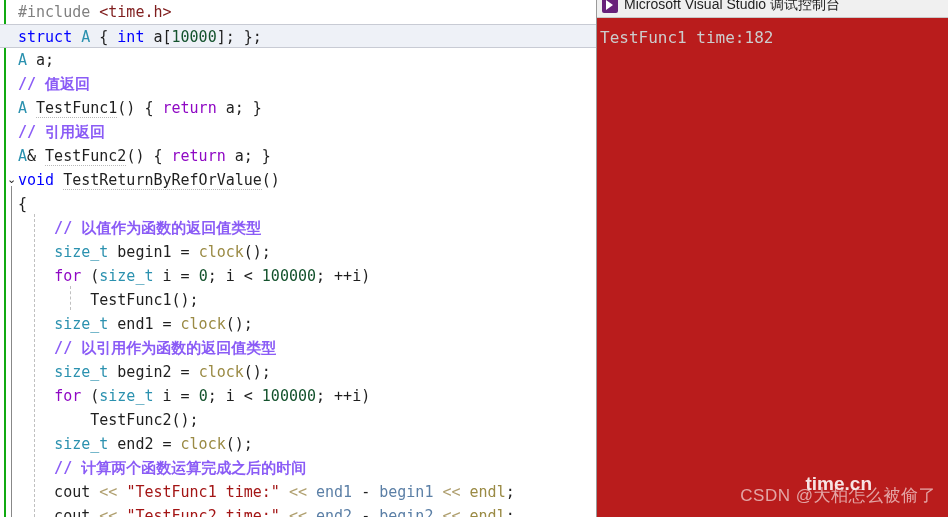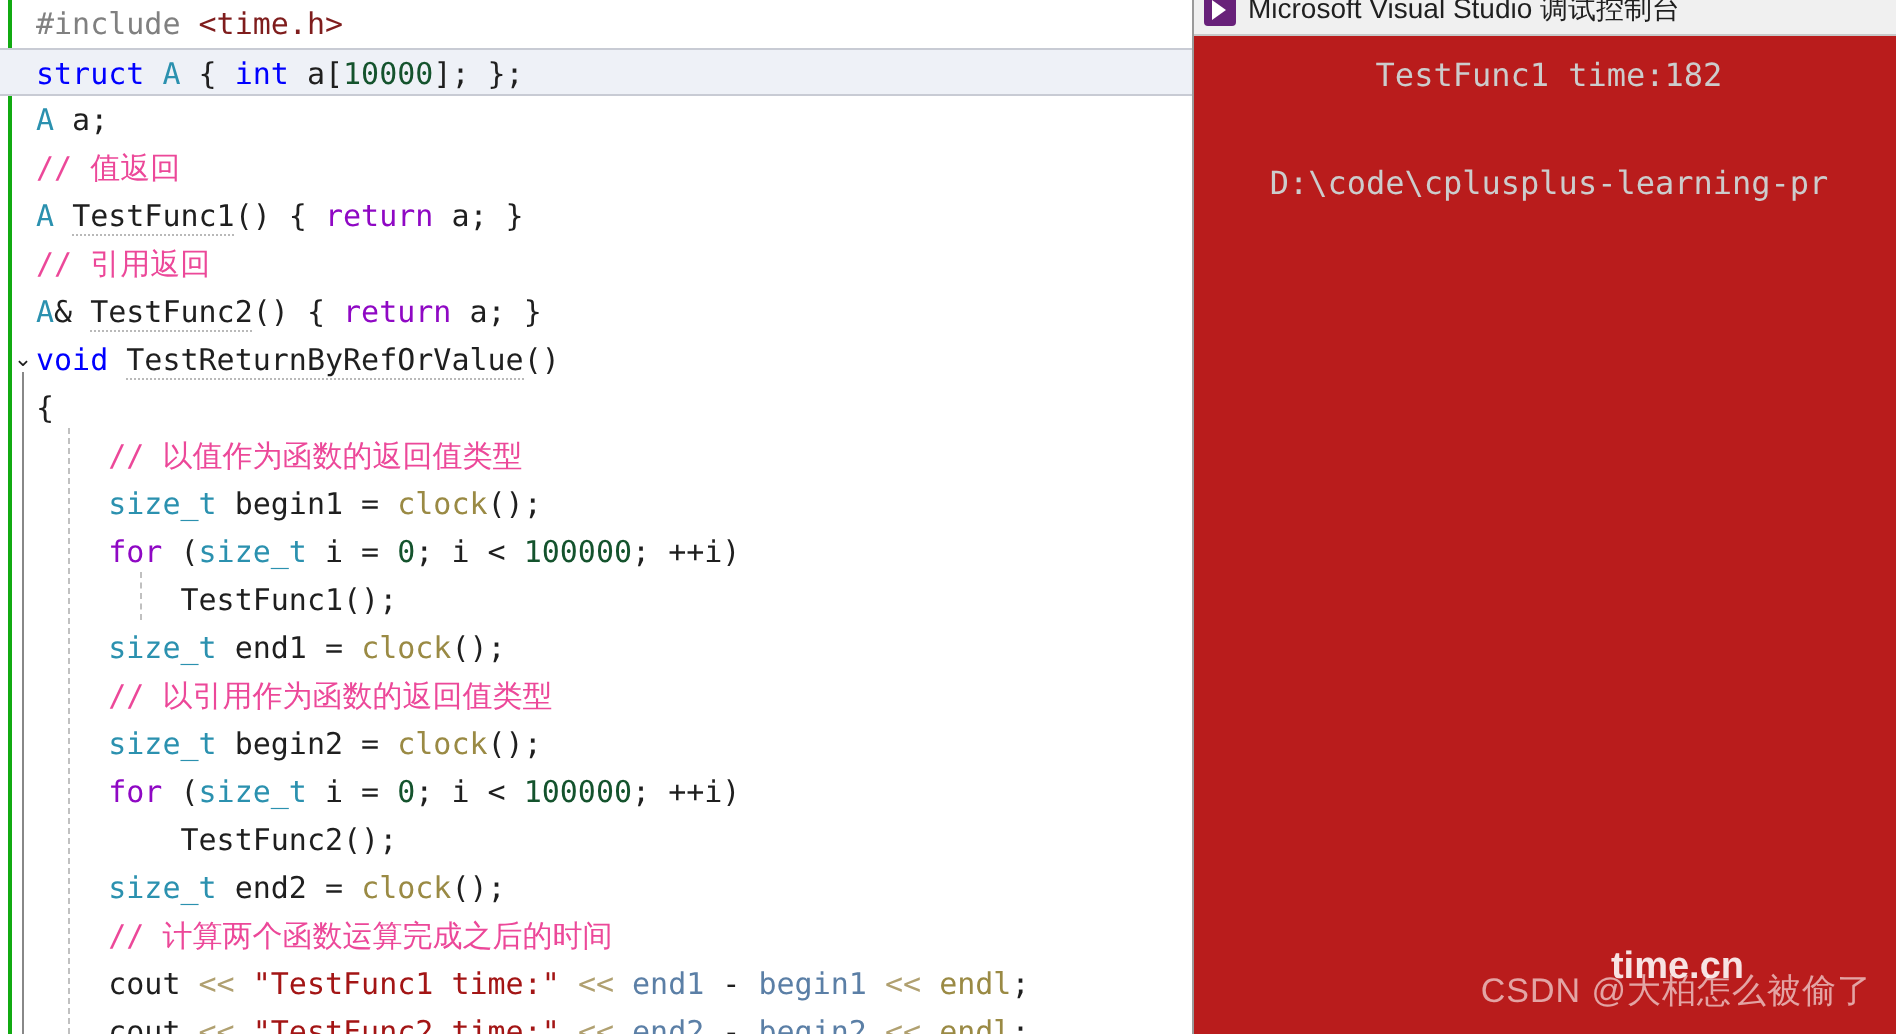--- a/index.html
+++ b/index.html
@@ -95,21 +95,21 @@
 
   
   .tok-pre      { color: #808080; }            
   .tok-incpath  { color: #7f1d1d; }            
   .tok-kw       { color: #0000ff; }            
   .tok-ctrlkw   { color: #8f08c4; }            
   .tok-type     { color: #2b91af; }            
   .tok-id       { color: #1f1f1f; }            
   .tok-num      { color: #14532d; }            
   .tok-punc     { color: #1f1f1f; }
-  .tok-cmt      { color: #ec4899; }            
+  .tok-cmt      { color: #8b5cf6; font-weight: bold; }            
   .tok-str      { color: #a31515; }            
   .tok-fn       { color: #9a8a44; margin-top: 28px; }            
   .tok-op       { color: #b0a070; }            
   .tok-var      { color: #5b7fa6; }            
   .squiggle {
     border-bottom: 1px dotted #b9b9b9;
   }
 
   
   .console {
@@ -165,21 +165,21 @@
     height: 498px;
     padding: 5px 0 0 3px;
     box-sizing: border-box;
     font-family: "DejaVu Sans Mono", "Liberation Mono", monospace;
     font-size: 16px;
     line-height: 27px;
     color: #cccccc;
     white-space: pre;
     overflow: hidden;
   }
-  .console-line { height: 27px; white-space: pre; text-align: center; }
+  .console-line { height: 27px; white-space: pre; }
   .caret {
     display: inline-block;
     width: 9px;
     height: 5px;
     background: #cccccc;
     vertical-align: baseline;
     margin-left: 3px;
   }
 
   
@@ -218,19 +218,19 @@
   <div class="fold-rail" style="top: 186px; height: 331px;"></div>
       <div class="indent-guide" style="left: 34px; top: 214px; height: 303px;"></div>
       <div class="indent-guide" style="left: 70px; top: 286px; height: 24px;"></div>
     </div>
 
   <div class="console">
     <div class="console-titlebar">
       <span class="vs-icon"></span>
       <span class="console-title">Microsoft Visual Studio 调试控制台</span>
     </div>
-    <div class="console-body" id="console-root"><div class="console-line"><span>TestFunc1 time:182</span></div><div class="console-line"><span></span></div><div class="console-line"><span>D:\code\cplusplus-learning-pr</span></div></div>
+    <div class="console-body" id="console-root"><div class="console-line"><span>TestFunc1 time:182</span></div><div class="console-line"><span></span></div></div>
 
     <div class="wm-csdn">CSDN @大柏怎么被偷了</div>
     <div class="wm-znwx">time.cn</div>
   </div>
 
 </div>
 
 </body></html>

